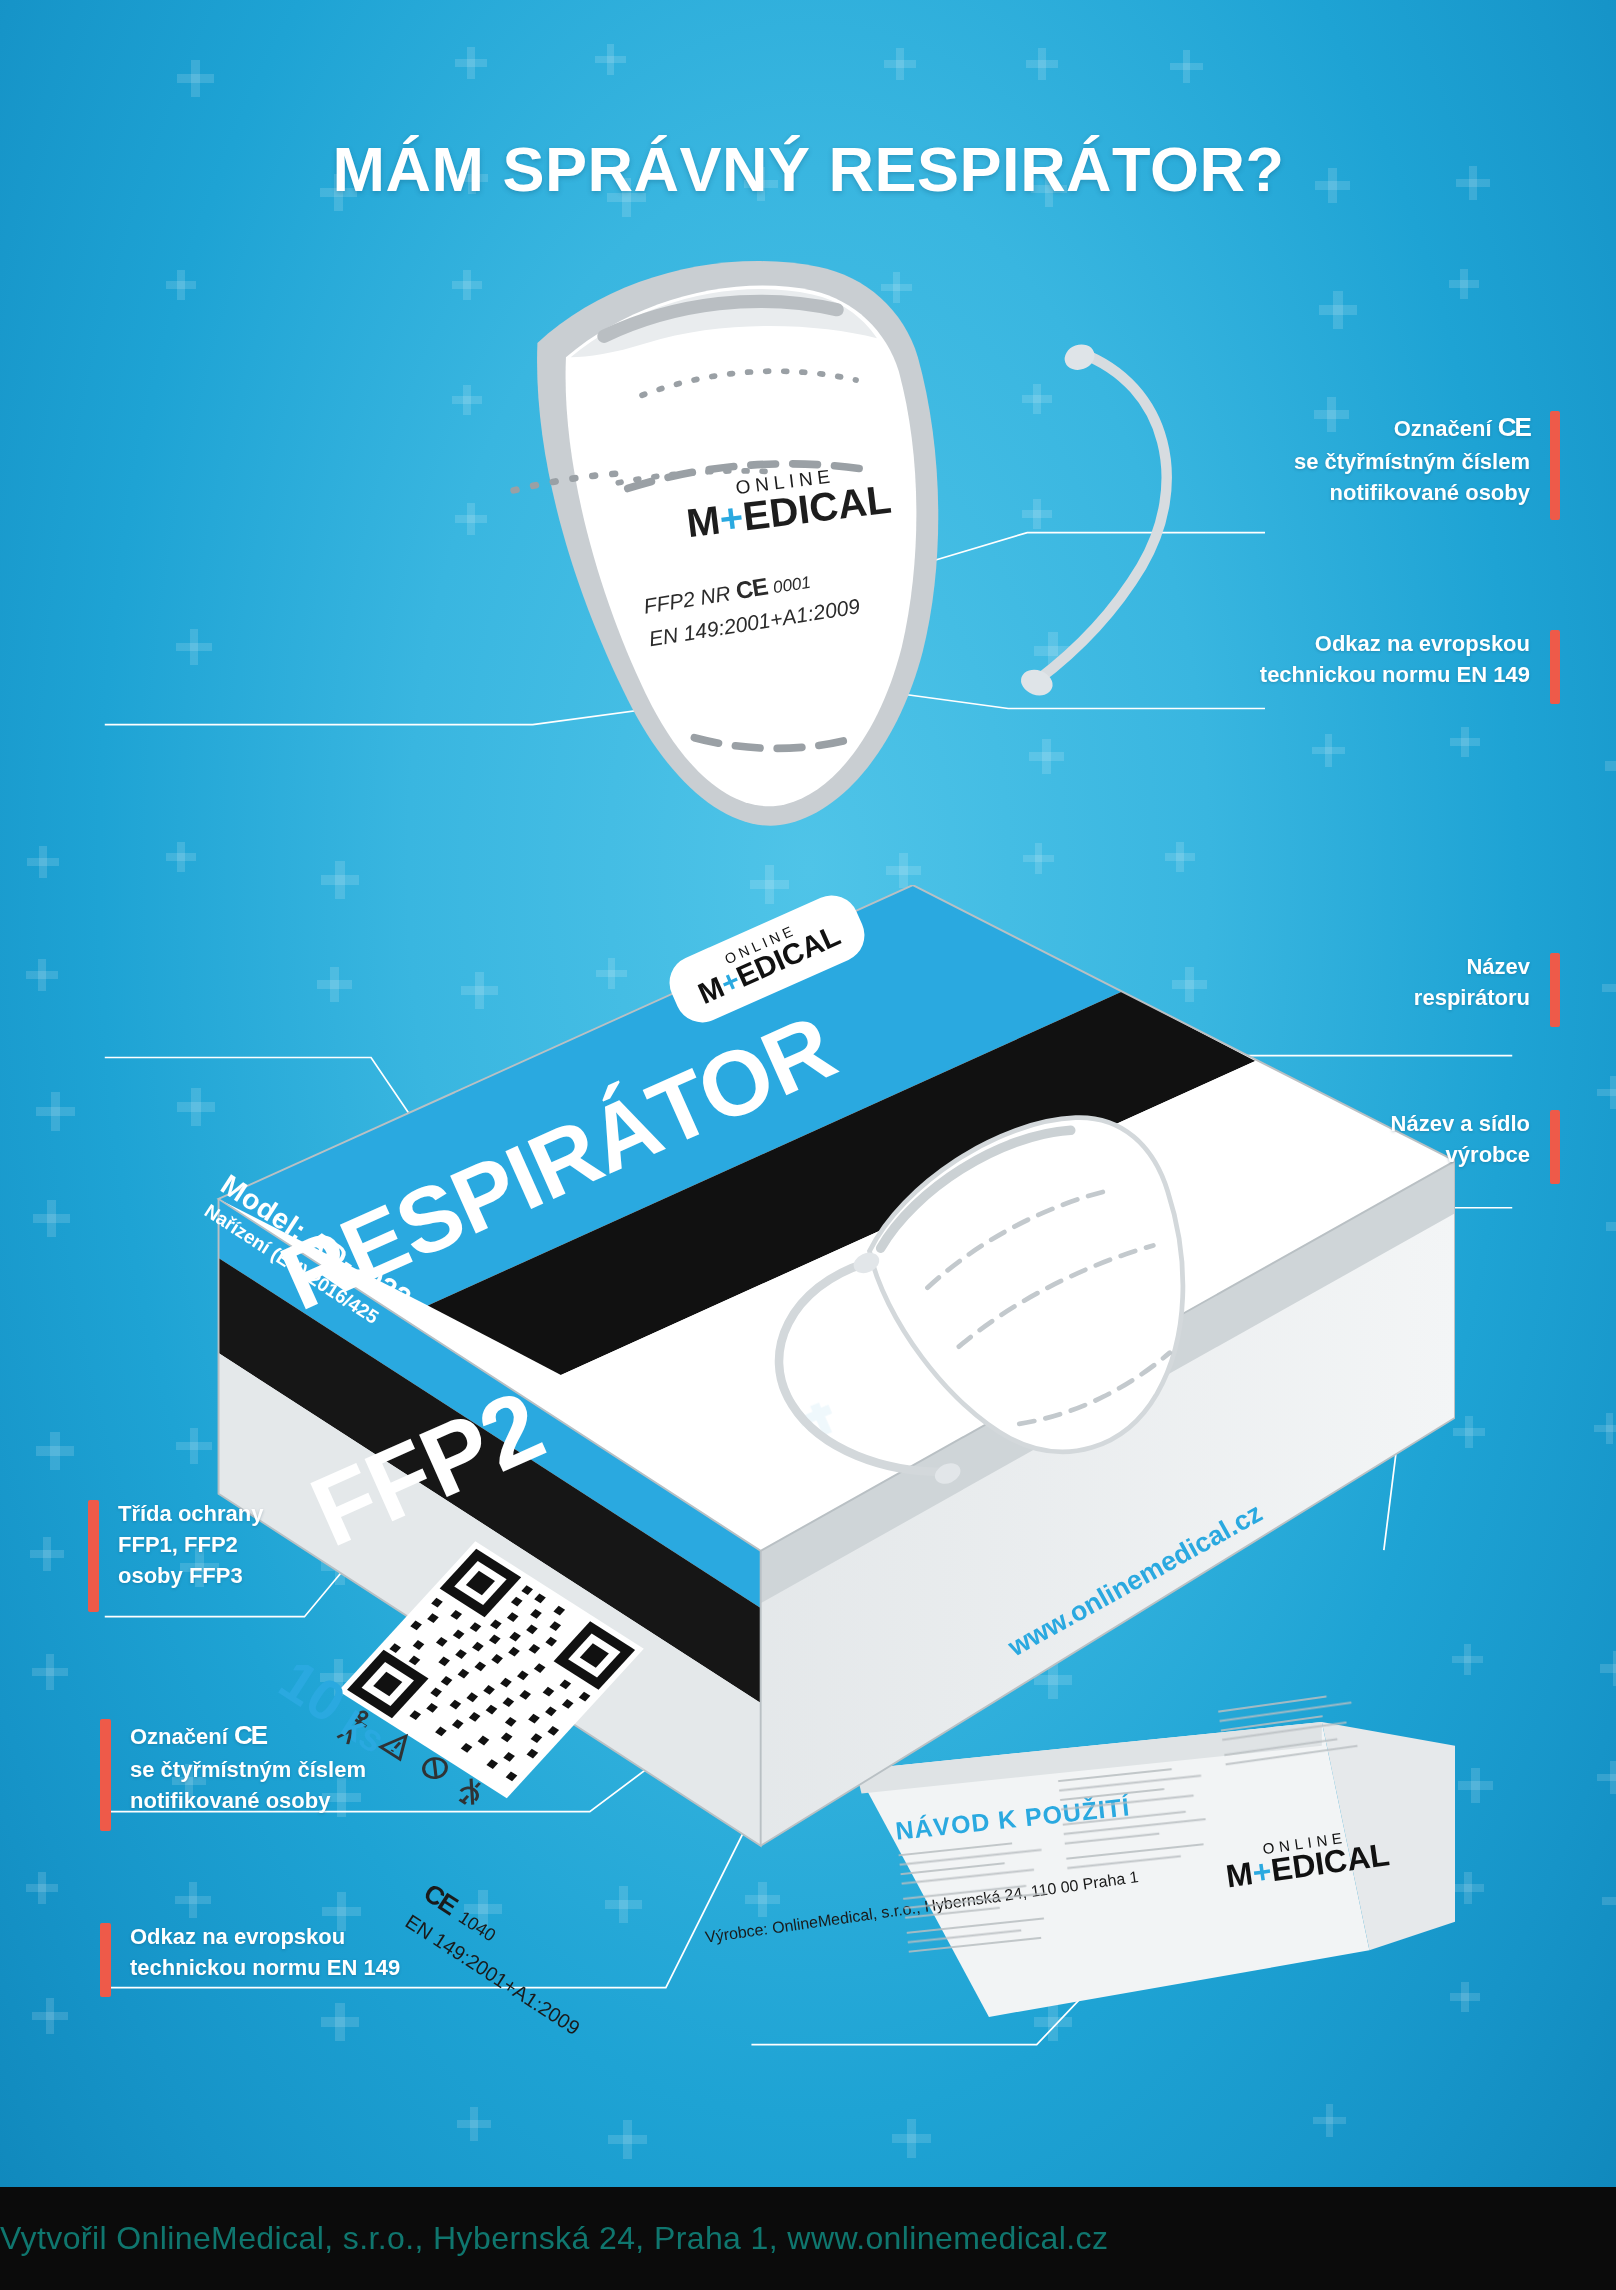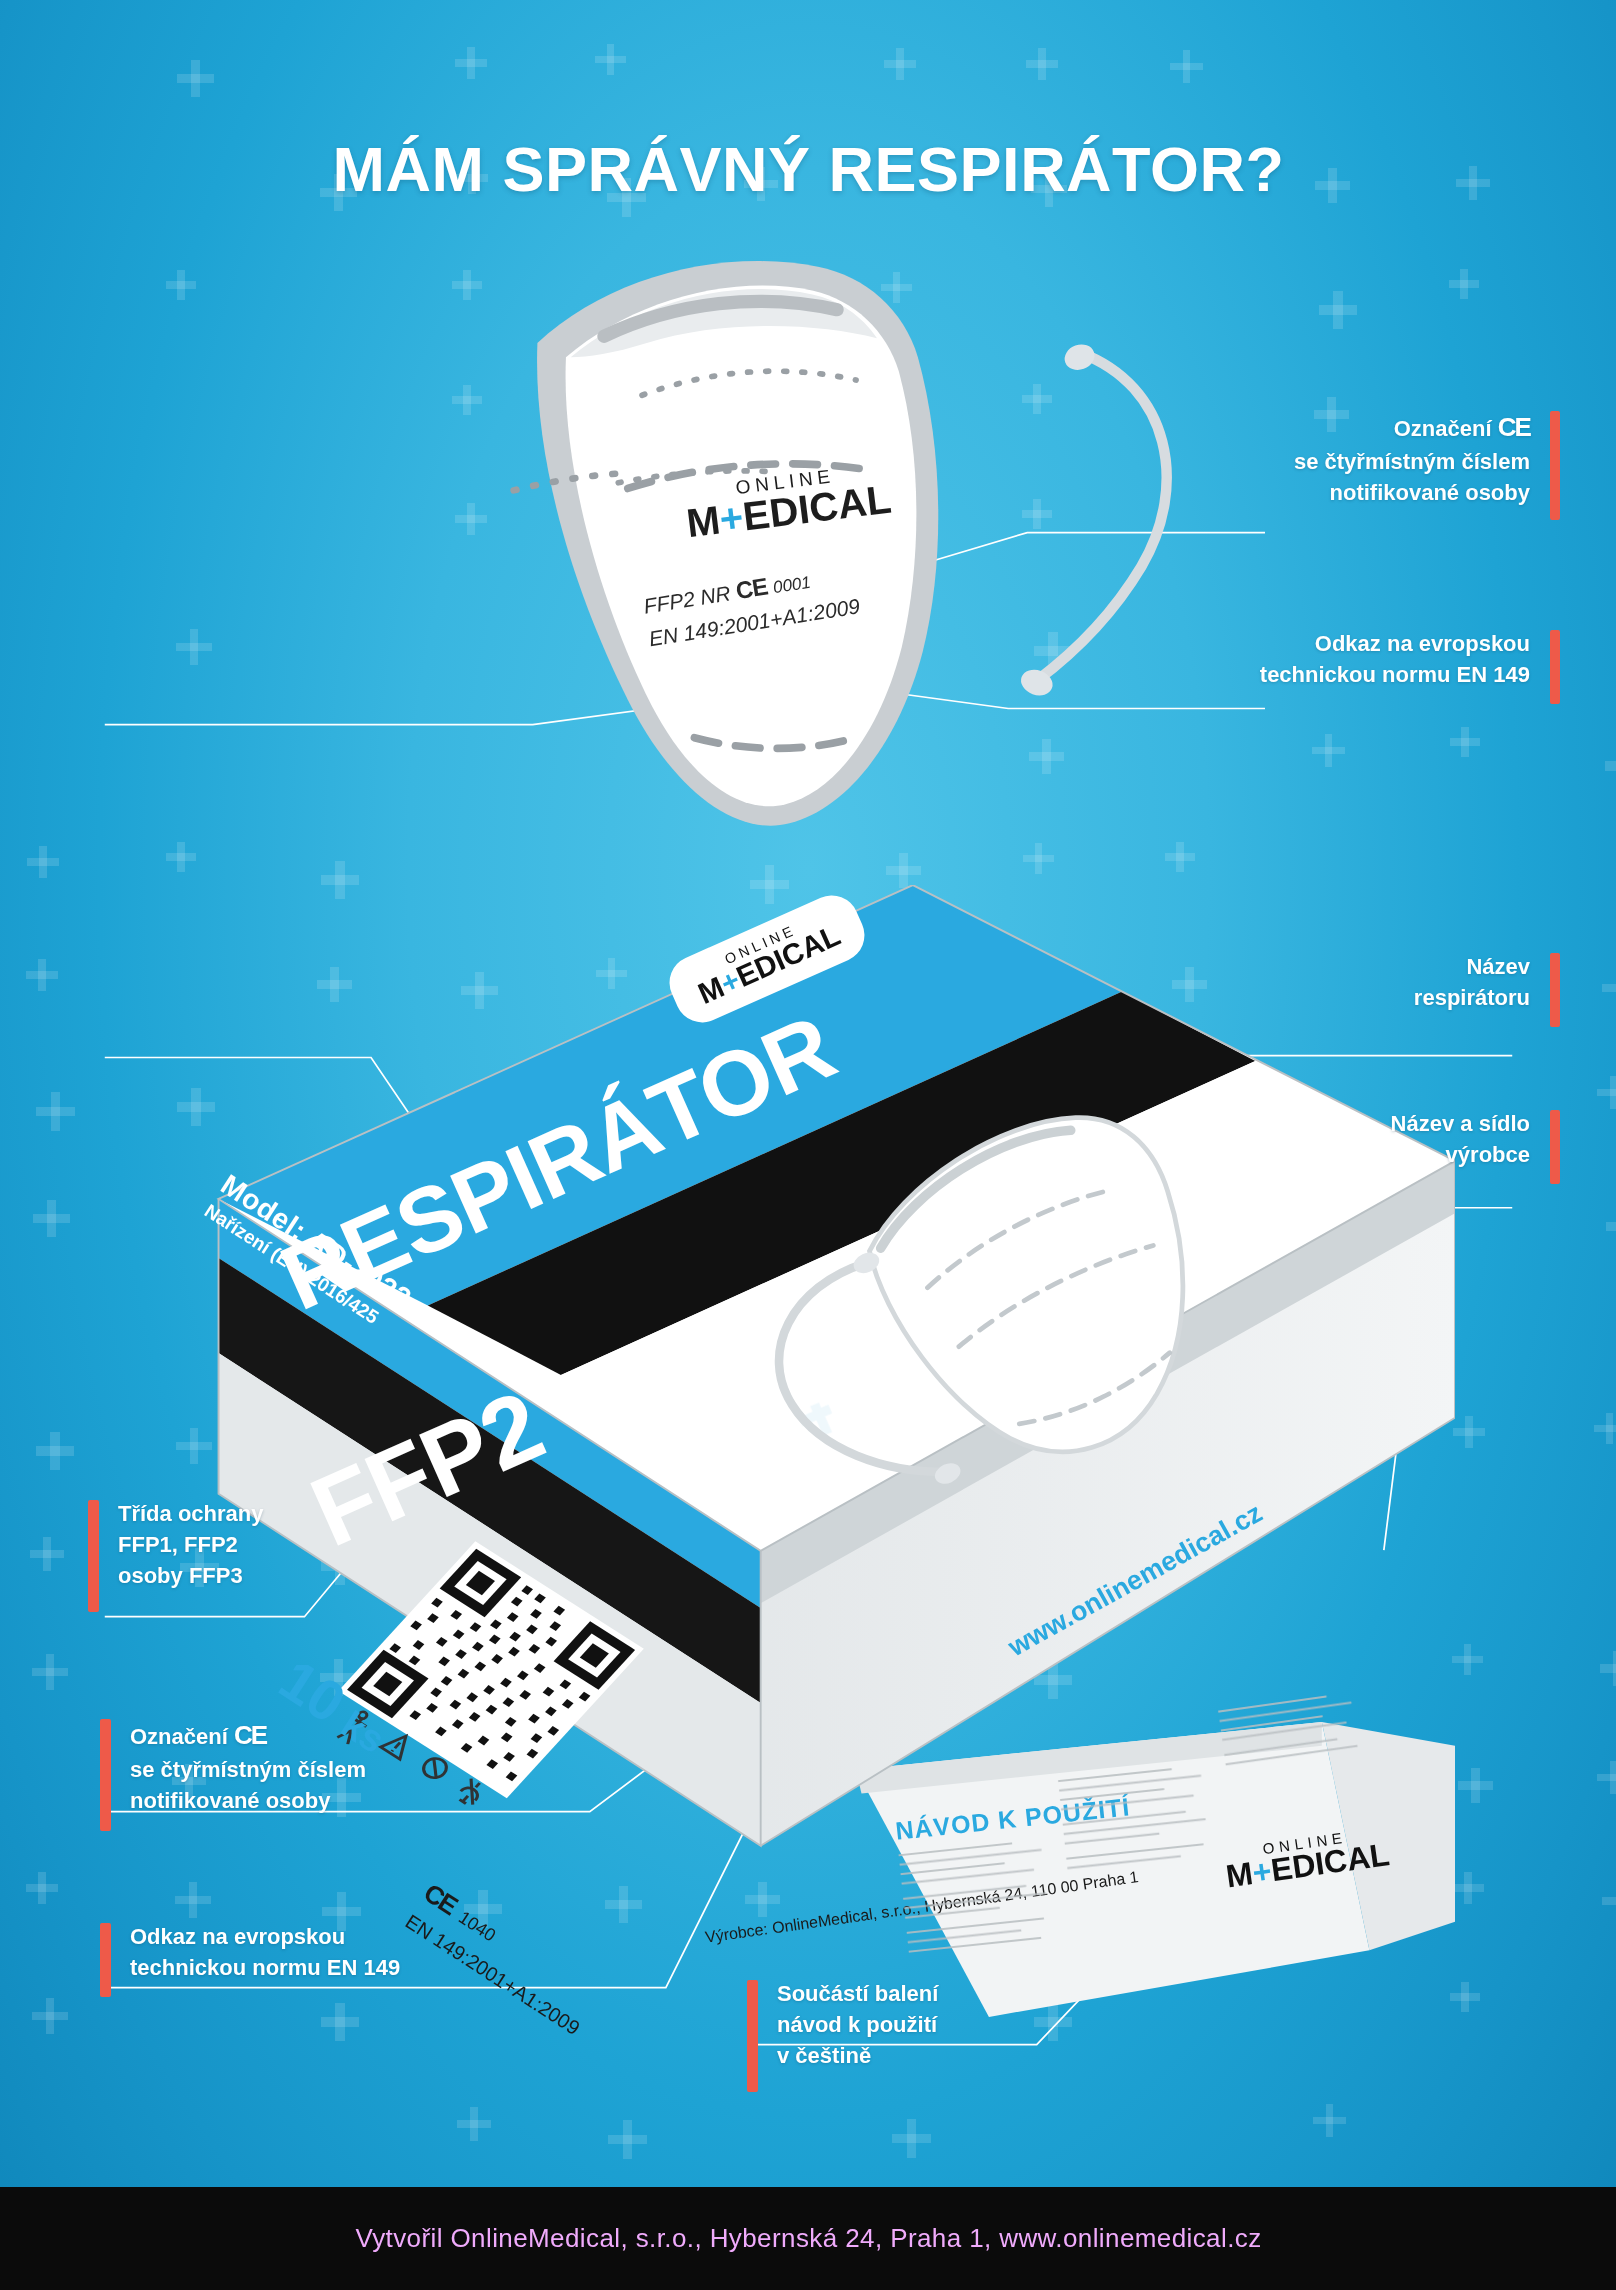--- a/index.html
+++ b/index.html
@@ -81,25 +81,25 @@
   }
 
   
   .footer {
     position: absolute;
     left: 0;
     bottom: 0;
     width: 100%;
     height: 103px;
     background: #0b0b0b;
-    color: #f0abfc;
+    color: #0f766e;
     display: flex;
     align-items: center;
-    justify-content: center;
-    font-size: 26px;
+    justify-content: flex-start;
+    font-size: 32px;
     letter-spacing: 0.4px;
   }
 
   
   .mask-top {
     position: absolute;
     left: 409px;
     top: 243px;
     width: 799px;
     height: 666px;
@@ -941,26 +941,18 @@
   </div>
 
   <div class="callout left" style="top:1921px; left:100px; width:514px;">
     <div class="bar" style="height:74px;"></div>
     <div class="txt">
       <div>Odkaz na evropskou</div>
       <div>technickou normu EN 149</div>
     </div>
   </div>
 
-  <div class="callout left" style="top:1978px; left:747px; width:399px;">
-    <div class="bar" style="height:112px;"></div>
-    <div class="txt">
-      <div>Součástí balení</div>
-      <div>návod k použití</div>
-      <div>v češtině</div>
-    </div>
-  </div>
 
   <div class="footer">
     <span>Vytvořil OnlineMedical, s.r.o., Hybernská 24, Praha 1, www.onlinemedical.cz</span>
   </div>
 </div>
 
 
 </body></html>

